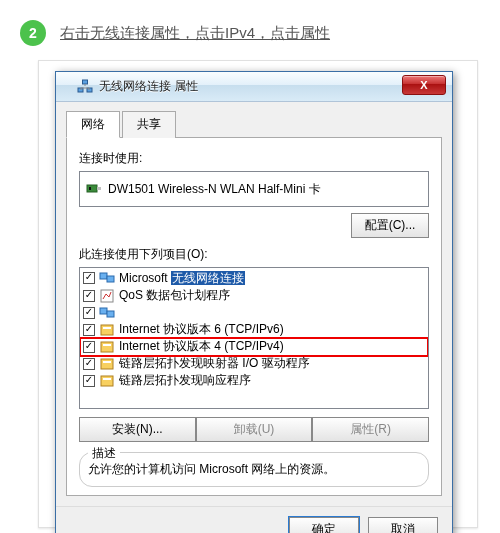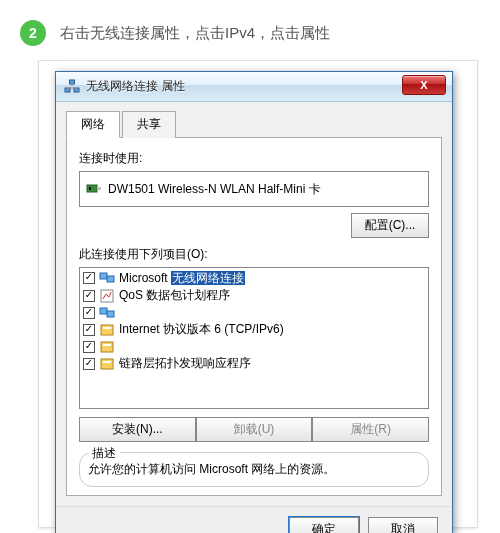--- a/index.html
+++ b/index.html
@@ -1,23 +1,23 @@
 <!DOCTYPE html>
 <html><head>
 <meta charset="utf-8">
 <style>
 * { box-sizing: border-box; margin: 0; padding: 0; }
 body { font-family: "Microsoft YaHei", SimSun, sans-serif; font-size: 12px; background: #fff; width: 500px; }
 .step-header { display: flex; align-items: center; gap: 14px; padding: 20px 20px 14px 20px; }
 .step-badge { width: 26px; height: 26px; border-radius: 50%; background: #4cc24c; color: #fff; display: flex; align-items: center; justify-content: center; font-size: 14px; font-weight: bold; }
-.step-text { color: #555; font-size: 15px; }
+.step-text { color: #555; font-size: 15px; text-decoration: underline; }
 .screenshot { margin: 0 26px 20px 38px; border: 1px solid #e0e0e0; background: #fff; padding: 0; position: relative; width: 440px; height: 468px; box-shadow: 0 1px 2px rgba(0,0,0,.1); }
 
 .dialog { position: absolute; left: 16px; top: 10px; width: 398px; background: #fff; border: 1px solid #3a6ea5; box-shadow: 2px 2px 8px rgba(0,0,0,.4); }
-.titlebar { height: 30px; background: linear-gradient(#f9fdff,#e3f0fa 45%,#c7deee 46%,#d9ebf7); display: flex; align-items: center; padding-left: 8px; position: relative; border-bottom: 1px solid #b0c4d8; }
+.titlebar { height: 30px; background: linear-gradient(#f9fdff,#e3f0fa 45%,#c7deee 46%,#d9ebf7); display: flex; align-items: center; padding-left: 21px; position: relative; border-bottom: 1px solid #b0c4d8; }
 .ti-icon { width: 16px; height: 16px; margin-right: 6px; }
 .ti-icon svg { width: 16px; height: 16px; }
 .title-text { font-size: 12px; color: #1a1a1a; text-shadow: 0 1px 0 #fff; }
 .close-btn { position: absolute; right: 6px; top: 3px; width: 44px; height: 20px; background: linear-gradient(#e77,#c53030 45%,#a11 46%,#c83838); border: 1px solid #8a1010; border-radius: 3px; color: #fff; display: flex; align-items: center; justify-content: center; font-family: Arial; font-weight: bold; font-size: 11px; box-shadow: inset 0 1px 0 rgba(255,255,255,.4); }
 
 .dialog-body { padding: 8px 10px 10px 10px; background: #f0f0f0; }
 .tabstrip { display: flex; border-bottom: 1px solid #aaa; }
 .tab { padding: 4px 14px; border: 1px solid #aaa; border-bottom: none; background: #f3f3f3; margin-right: 2px; position: relative; top: 1px; font-family: SimSun,sans-serif; }
 .tab.active { background: #fff; border-bottom: 1px solid #fff; }
 .tab-pane { border: 1px solid #aaa; border-top: none; background: #fff; padding: 12px 12px 8px 12px; }
@@ -138,20 +138,32 @@
               <span class="item-label">Internet 协议版本 6 (TCP/IPv6)</span>
             </div>
             <div class="list-item">
               <span class="cb checked"></span>
               <span class="item-icon">
                 <svg viewBox="0 0 16 16">
                   <rect x="2" y="3" width="12" height="10" fill="#f8d060" stroke="#b08020"></rect>
                   <rect x="4" y="5" width="8" height="2" fill="#fff"></rect>
                 </svg>
               </span>
+              <span class="item-label">Internet 协议版本 4 (TCP/IPv4)</span>
+              <div class="redbox" style="inset: -1px -2px -2px;"></div>
+            </div>
+            <div class="list-item">
+              <span class="cb checked"></span>
+              <span class="item-icon">
+                <svg viewBox="0 0 16 16">
+                  <rect x="2" y="3" width="12" height="10" fill="#f8d060" stroke="#b08020"></rect>
+                  <rect x="4" y="5" width="8" height="2" fill="#fff"></rect>
+                </svg>
+              </span>
+              <span class="item-label">链路层拓扑发现映射器 I/O 驱动程序</span>
             </div>
             <div class="list-item">
               <span class="cb checked"></span>
               <span class="item-icon">
                 <svg viewBox="0 0 16 16">
                   <rect x="2" y="3" width="12" height="10" fill="#f8d060" stroke="#b08020"></rect>
                   <rect x="4" y="5" width="8" height="2" fill="#fff"></rect>
                 </svg>
               </span>
               <span class="item-label">链路层拓扑发现响应程序</span>

